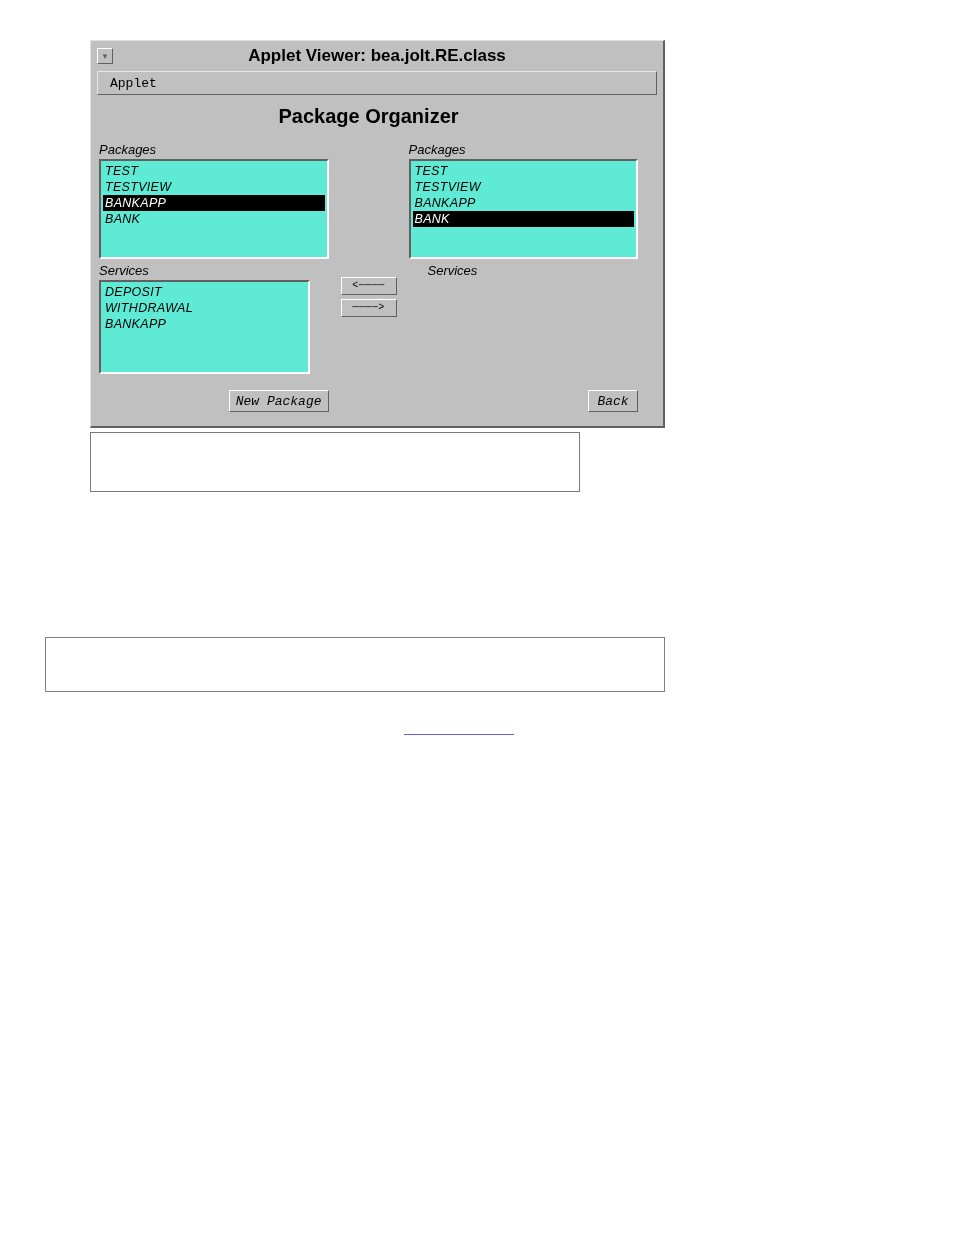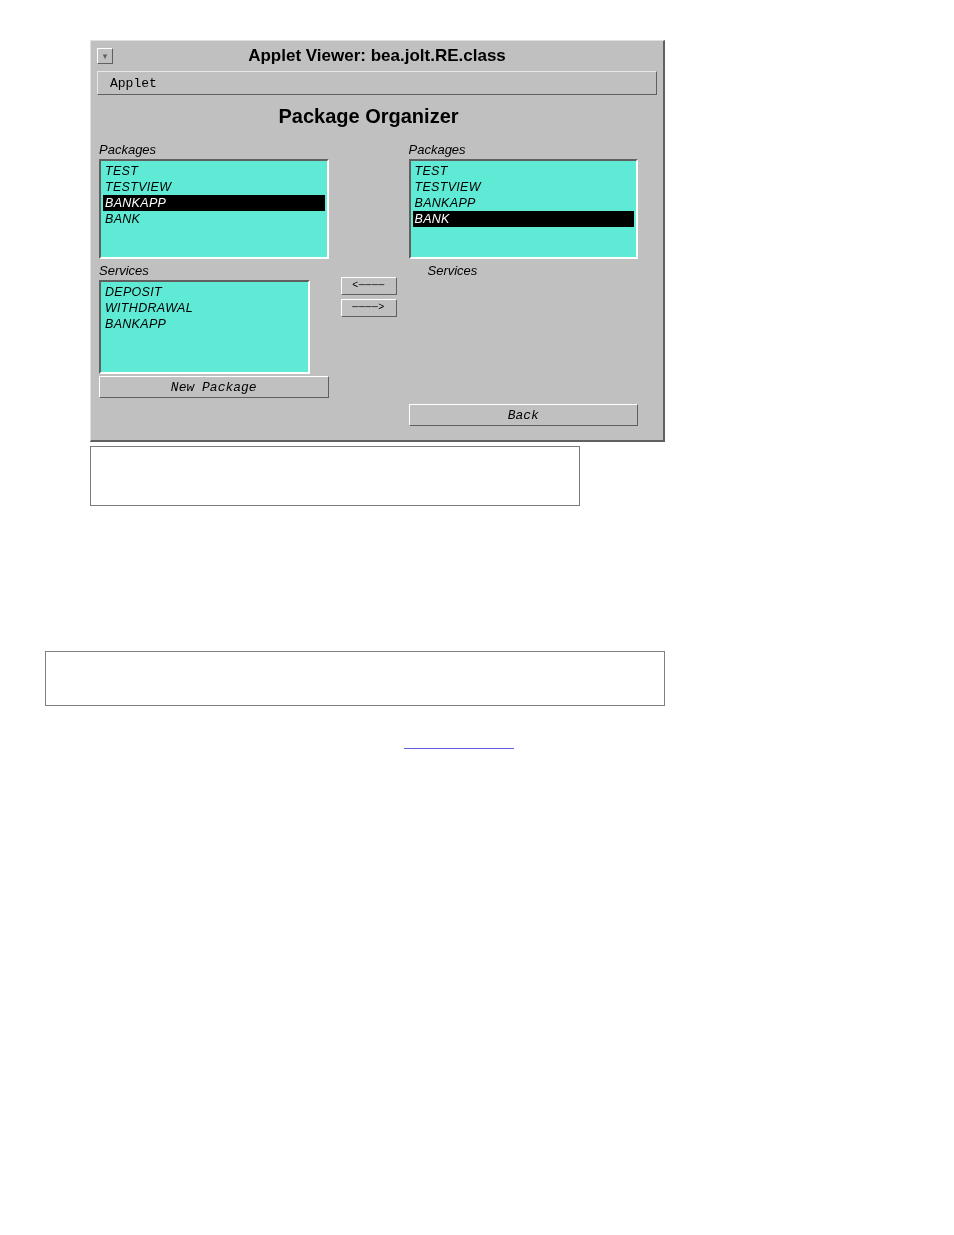--- a/index.html
+++ b/index.html
@@ -147,22 +147,21 @@
   .arrow-btn {
     width: 56px;
     height: 18px;
     font-size: 10px;
     letter-spacing: 0.5px;
     line-height: 12px;
   }
 
   .button-row {
     display: flex;
-    margin-top: 2px;
-    flex-direction: column;
+    margin-top: 16px;
   }
   .button-row .spacer { flex: 1; }
   .big-btn {
     min-width: 90px;
     height: 22px;
     line-height: 18px;
     font-size: 13px;
   }
   .bottom-right-col { display: flex; gap: 28px; }
   .applet-footer { height: 6px; }

